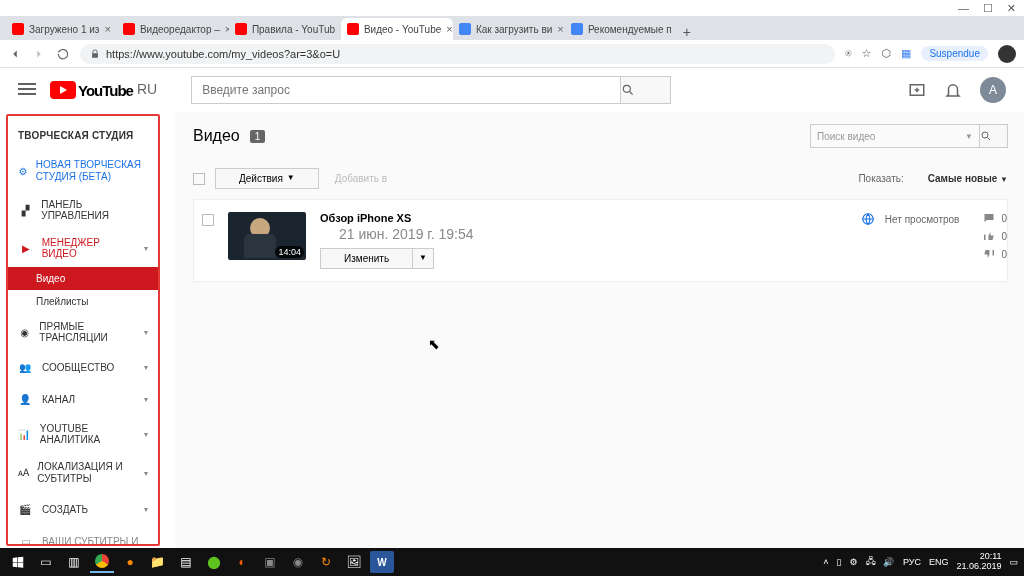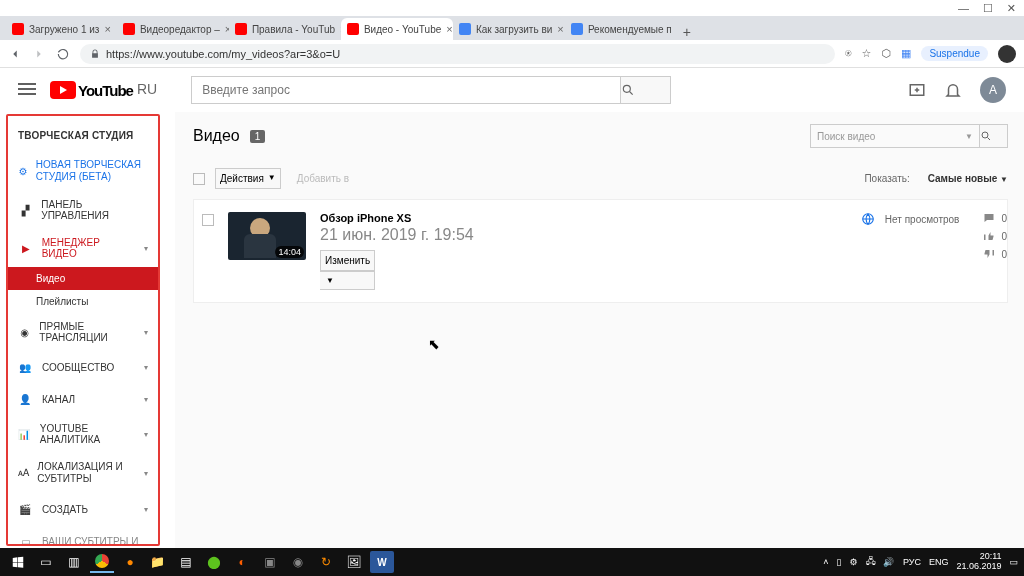--- a/index.html
+++ b/index.html
@@ -50,34 +50,34 @@
 .main { flex:1; padding:12px 16px 0 18px; background:#fafafa; }
 .page-head { display:flex; align-items:center; gap:10px; margin-bottom:14px; }
 .page-head h2 { font-size:16px; font-weight:normal; }
 .count-badge { background:#666; color:#fff; font-size:10px; padding:1px 5px; border-radius:2px; }
 .video-search { margin-left:auto; display:flex; }
 .video-search .vs-in { width:170px; height:24px; border:1px solid #ccc; padding:0 6px; font-size:10px; display:flex; align-items:center; justify-content:space-between; color:#999; }
 .video-search button { width:28px; height:24px; border:1px solid #ccc; border-left:none; background:#f8f8f8; cursor:pointer; }
 
 .toolbar { display:flex; align-items:center; padding:6px 0 10px; gap:10px; font-size:10px; border-bottom:1px solid #eee; }
 .toolbar .chk { width:12px; height:12px; border:1px solid #bbb; cursor:pointer; }
-.btn { border:1px solid #ccc; background:#f8f8f8; padding:4px 4px; font-size:10px; cursor:pointer; display:inline-flex; gap:4px; }
+.btn { border:1px solid #ccc; background:#f8f8f8; padding:4px 23px; font-size:10px; cursor:pointer; display:inline-flex; gap:4px; }
 .toolbar .addto { color:#bbb; padding:4px 6px; }
-.toolbar .right { margin-left:auto; display:flex; align-items:flex-end; gap:18px; color:#666; }
+.toolbar .right { margin-left:auto; display:flex; align-items:flex-end; gap:24px; color:#666; }
 
 .video-row { display:flex; padding:12px 0; gap:14px; background:#fff; border:1px solid #eee; border-top:none; align-items:flex-start; padding-left:8px; }
 .video-row .chk { width:12px; height:12px; border:1px solid #bbb; margin-top:2px; cursor:pointer; }
 .thumb { width:78px; height:48px; background:#1a2530; position:relative; border-radius:2px; overflow:hidden; }
 .thumb .person { position:absolute; left:22px; top:6px; width:20px; height:20px; background:#c9a77e; border-radius:50%; }
 .thumb .body { position:absolute; left:16px; top:22px; width:32px; height:24px; background:#2a3540; border-radius:6px 6px 0 0; }
 .thumb .dur { position:absolute; right:2px; bottom:2px; background:rgba(0,0,0,.8); color:#fff; font-size:9px; padding:1px 3px; border-radius:6px; }
 .vmeta { flex:1; font-size:11px; }
 .vtitle { font-weight:bold; margin-bottom:2px; }
-.vdate { color:#888; font-size:16px; margin-bottom:6px; }
-.vedit { display:inline-flex;flex-direction:column; }
+.vdate { color:#888; font-size:14px; margin-bottom:6px;margin-left:19px; }
+.vedit { display:inline-flex; }
 .vedit .btn:last-child { border-left:none; padding:4px 6px; }
 .vstats { display:flex; align-items:flex-start; gap:24px; font-size:10px; color:#666; }
 .stat-col { display:flex; flex-direction:column; gap:6px; align-items:flex-end; min-width:20px; }
 .stat-col .row { display:flex; gap:6px; align-items:center; }
 
 
 .taskbar { position:absolute; left:0; right:0; bottom:0; height:28px; background:#111; display:flex; align-items:center; padding:0 6px; gap:4px; }
 .taskbar .tb { width:24px; height:22px; display:flex; align-items:center; justify-content:center; cursor:pointer; color:#fff; font-size:12px; }
 .taskbar .tray { margin-left:auto; display:flex; align-items:center; gap:8px; color:#fff; font-size:9px; }
 .tray .clock { text-align:right; line-height:1.1; }

